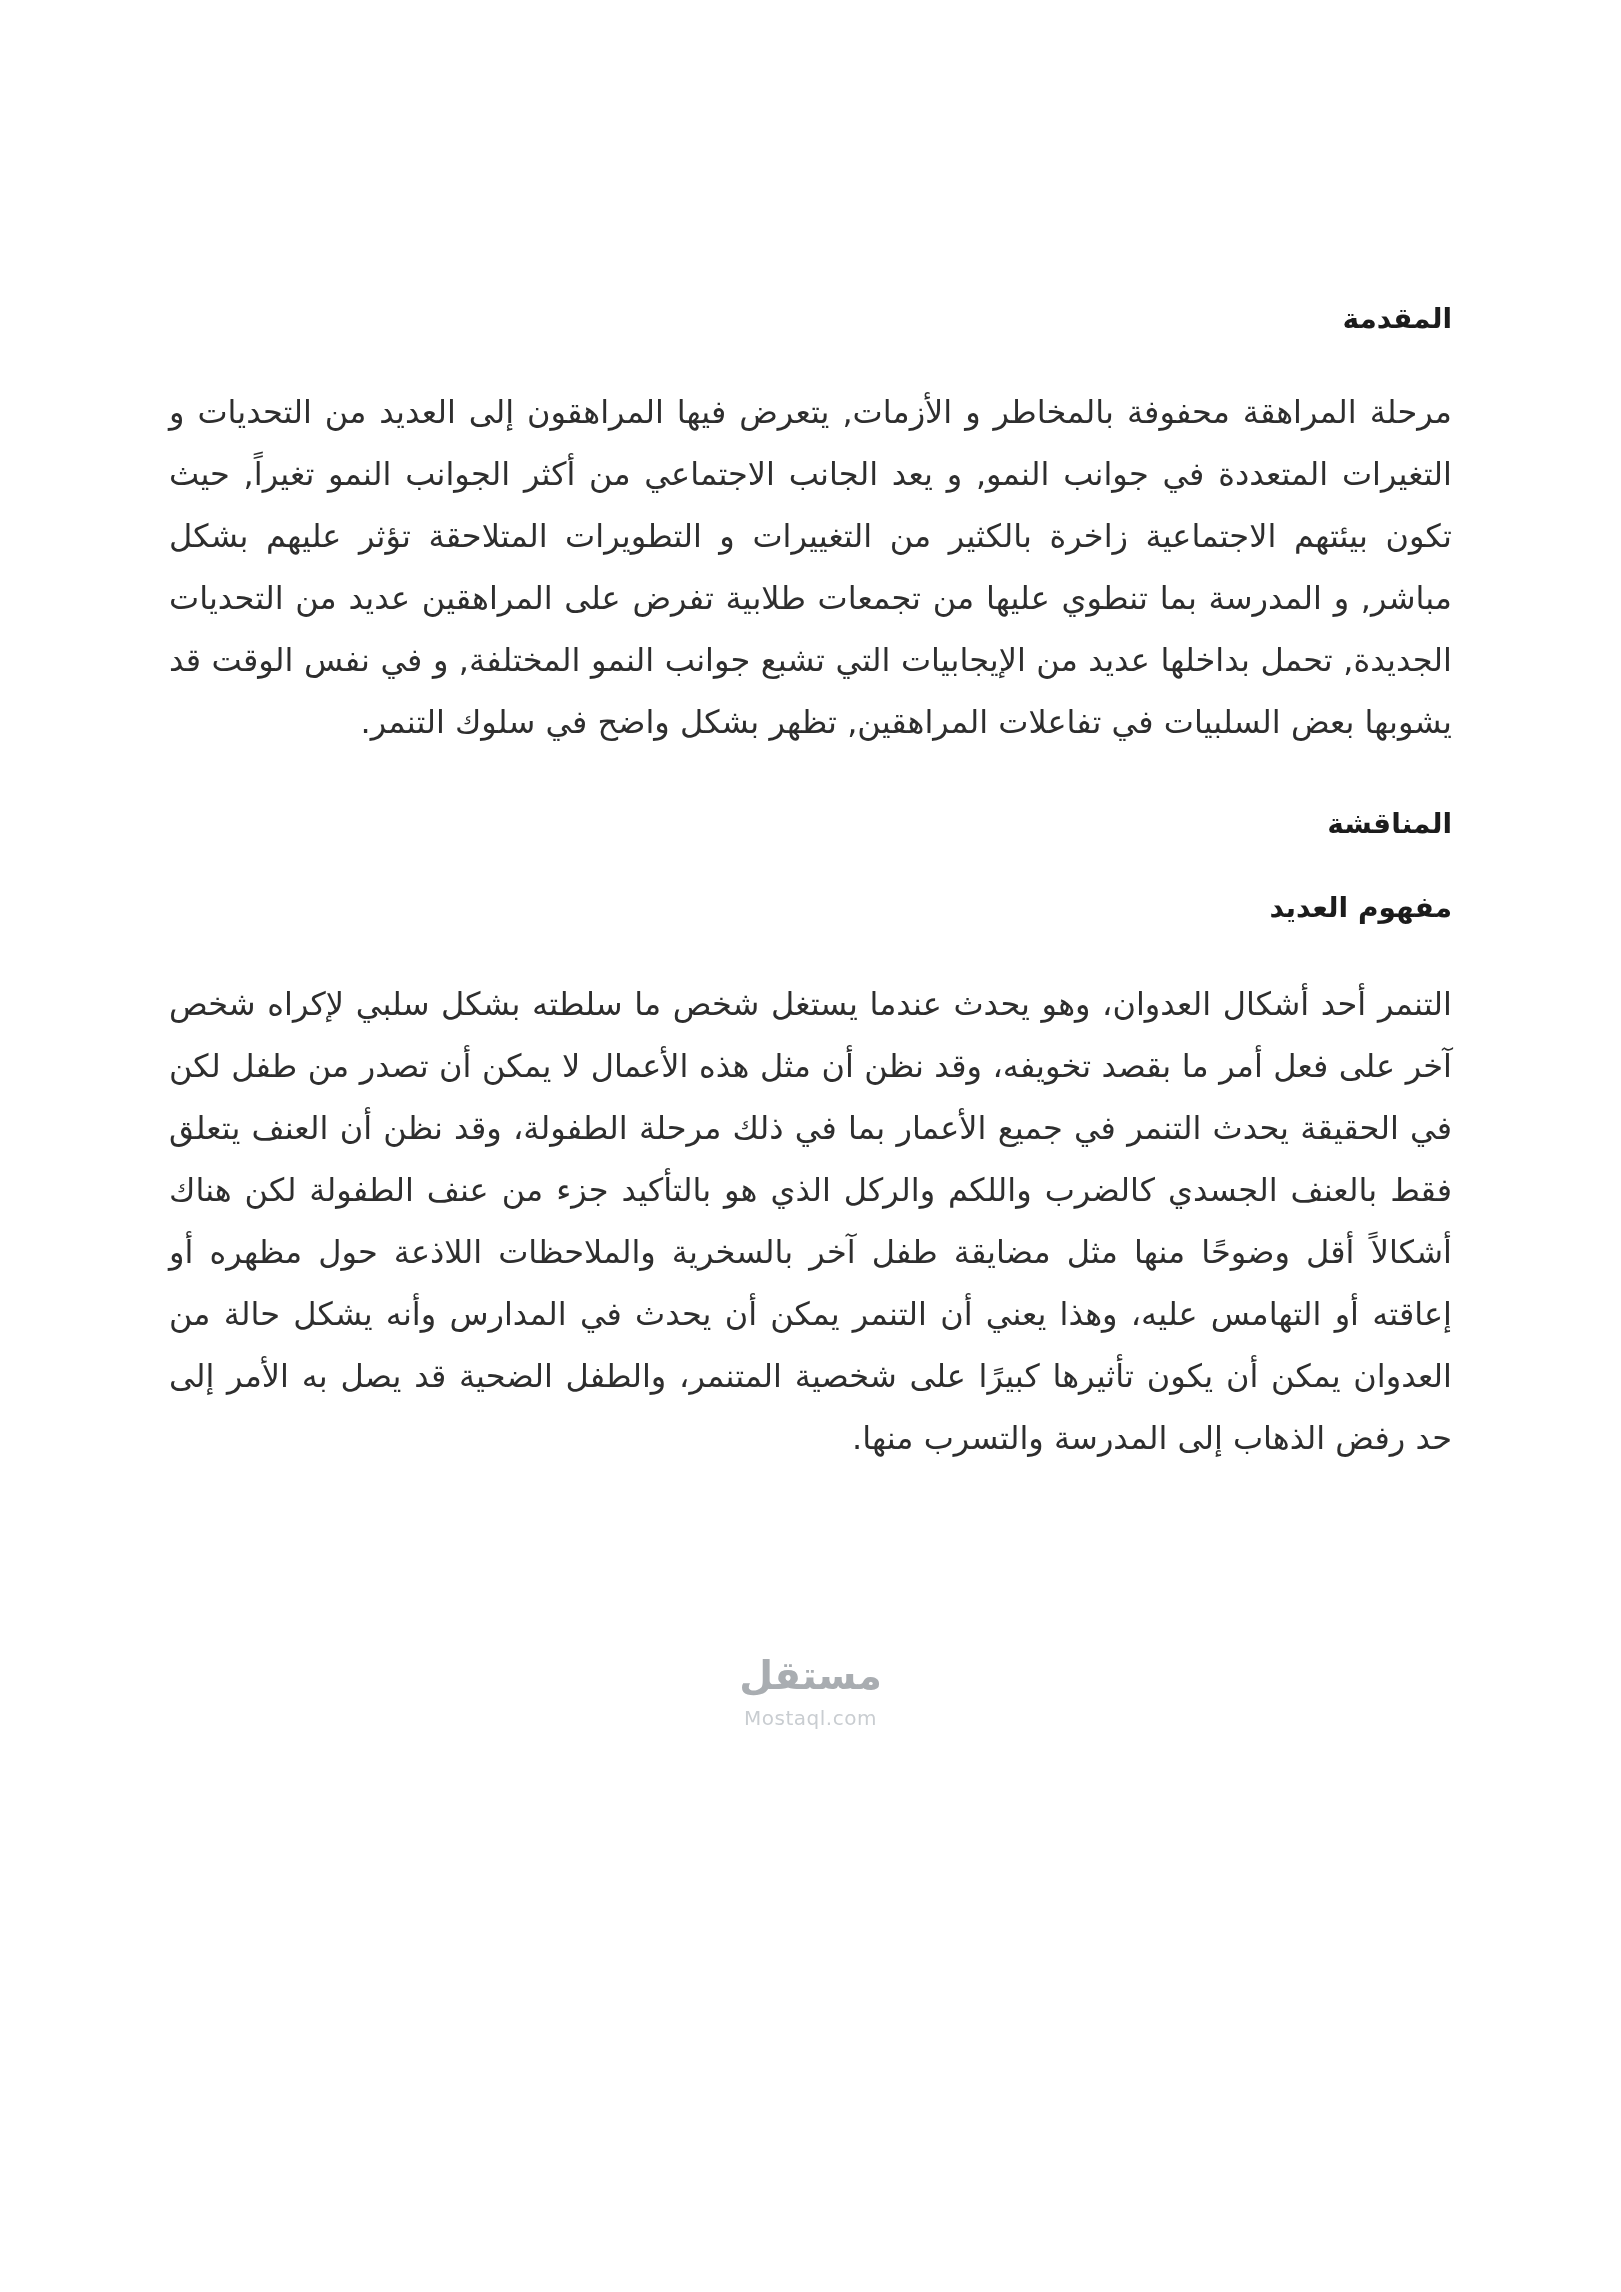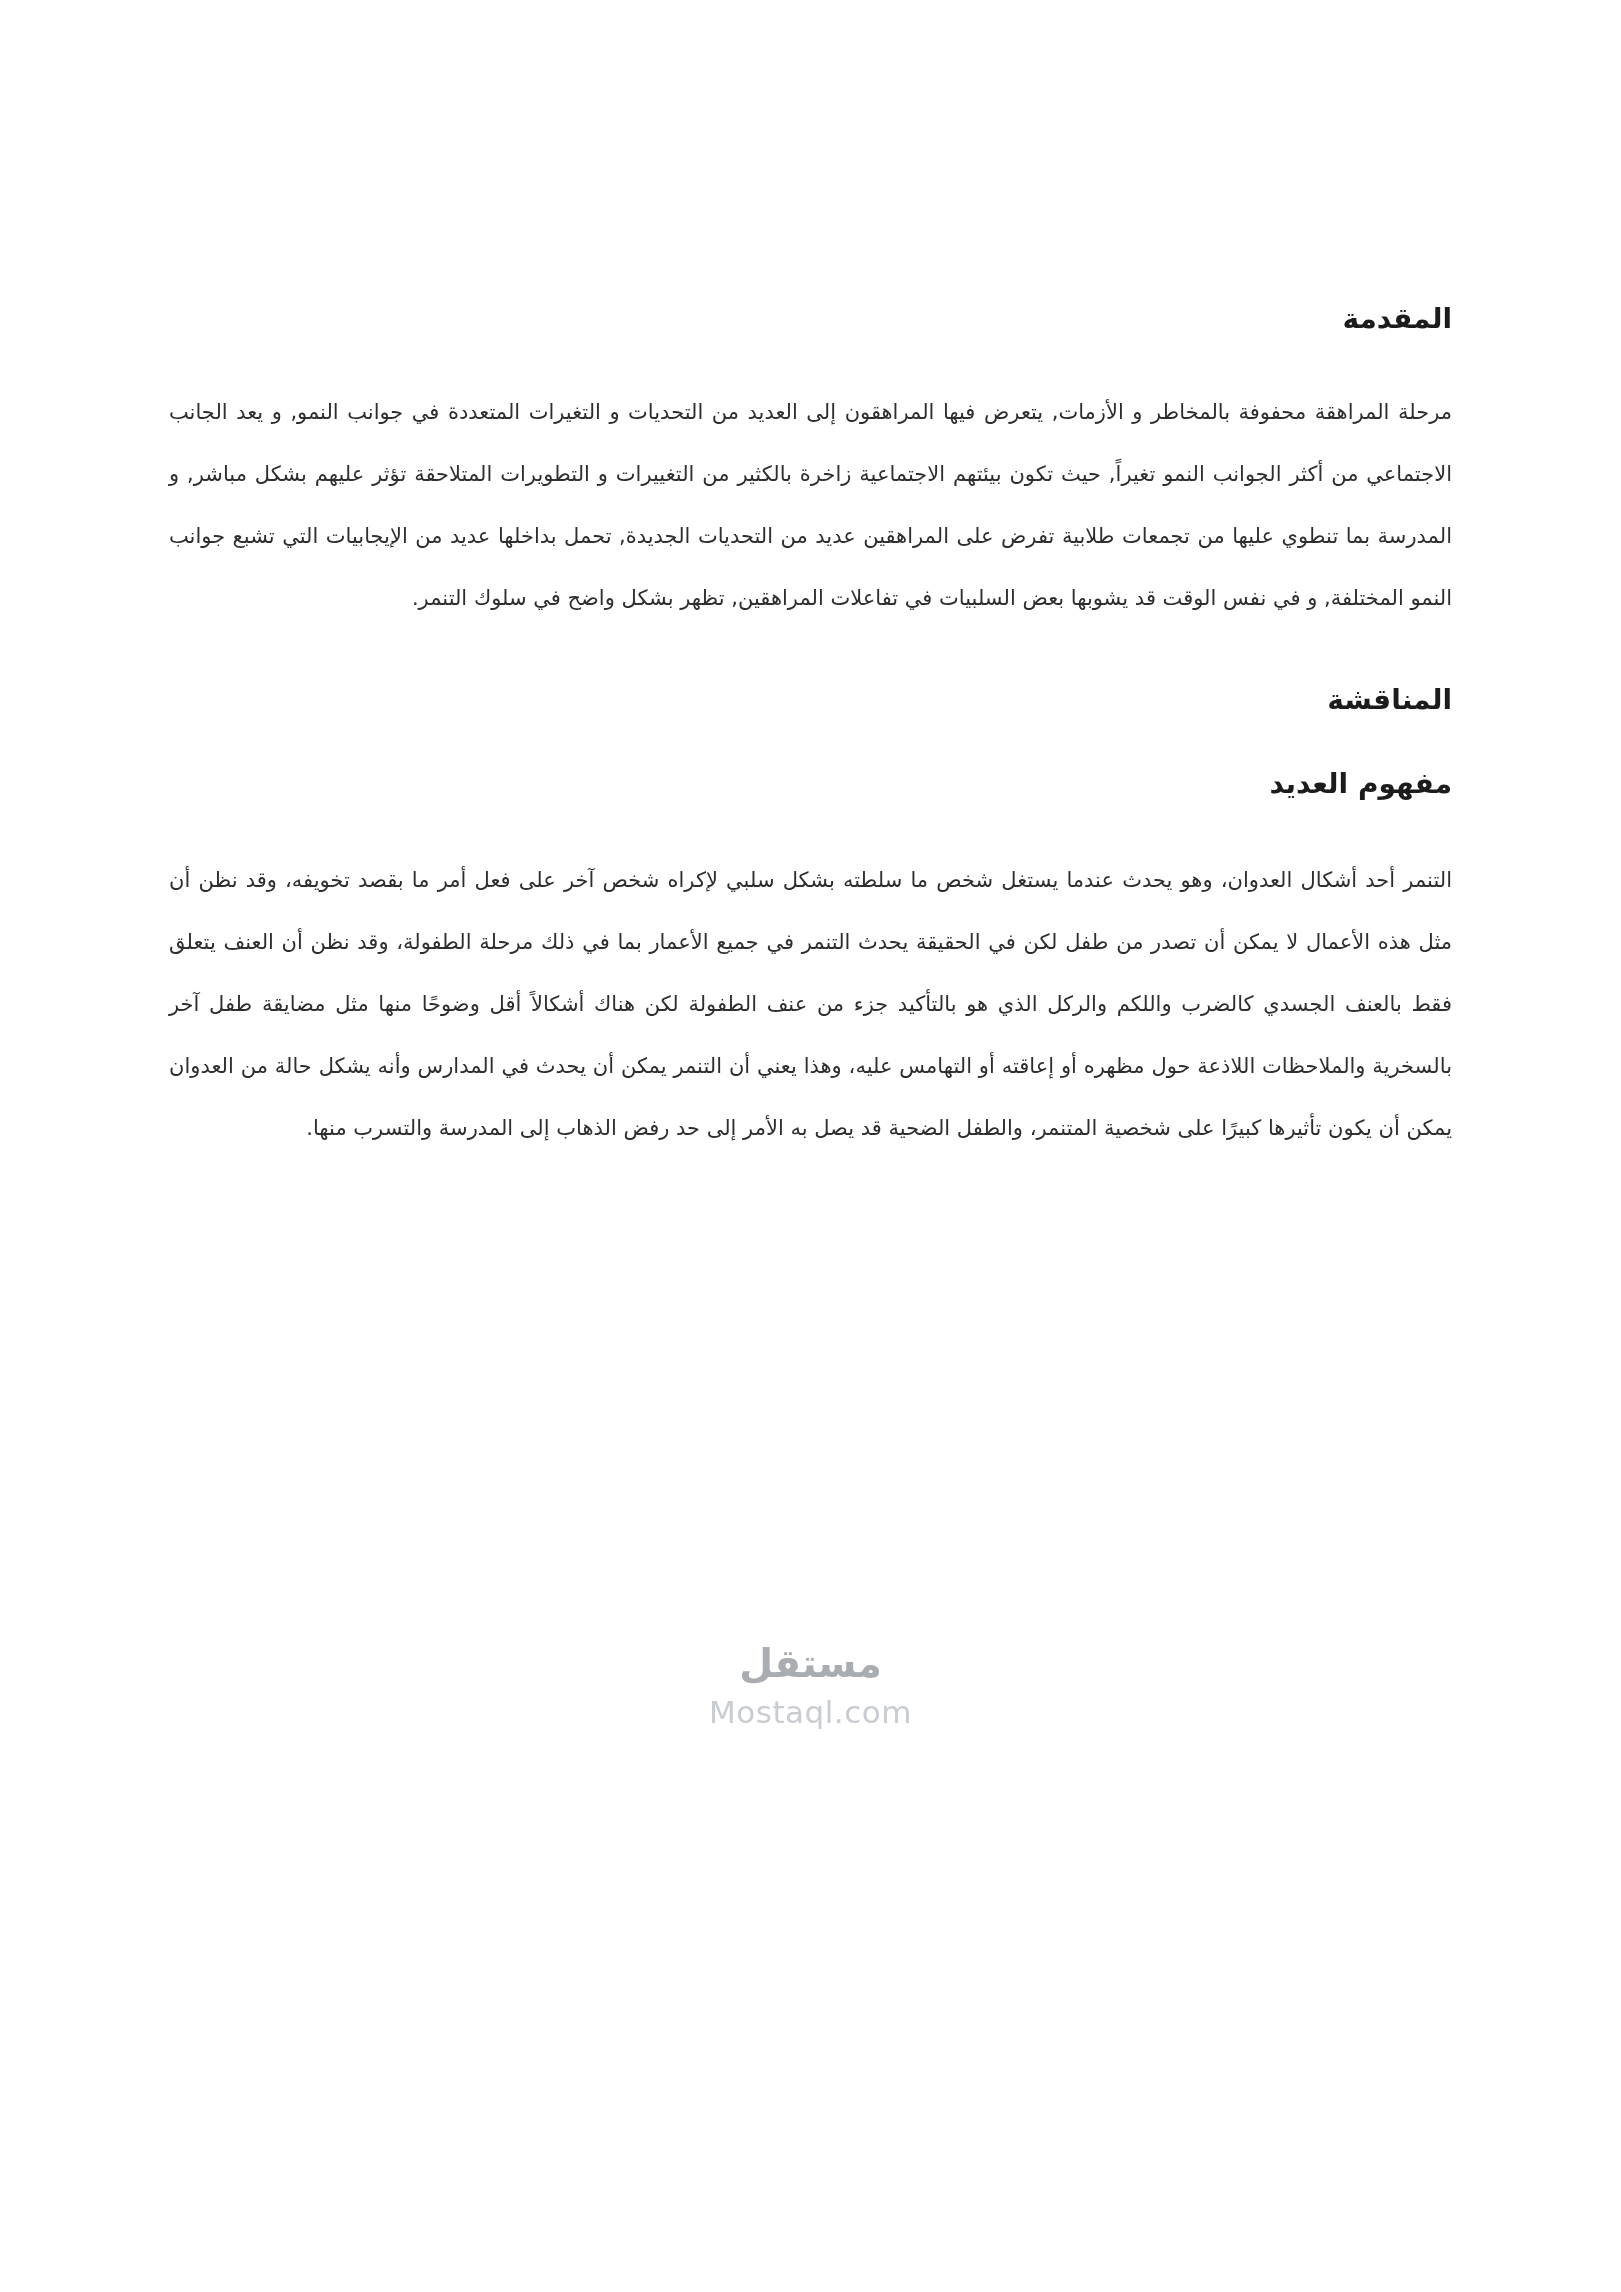--- a/index.html
+++ b/index.html
@@ -27,21 +27,21 @@
     color: #1c1c1c;
     text-align: right;
     line-height: 1.4;
     margin-bottom: 43px;
   }
   .heading.mid {
     margin-top: 5.9px;
     margin-bottom: 45px;
   }
   .para {
-    font-size: 21px;
+    font-size: 32px;
     line-height: 62px;
     color: #2e2e2e;
     text-align: justify;
     text-justify: inter-word;
     margin-bottom: 51px;
   }
   .watermark {
     position: absolute;
     left: 0;
     right: 0;
@@ -49,21 +49,21 @@
     text-align: center;
   }
   .wm-logo {
     font-size: 39px;
     font-weight: bold;
     color: #a9adb1;
     direction: rtl;
   }
   .wm-site {
     margin-top: 7.8px;
-    font-size: 31px;
+    font-size: 20px;
     color: #c9cdd1;
     letter-spacing: 0.5px;
     direction: ltr;
   }
 </style>
 </head>
 <body>
 
 <div class="page">
   <div class="content">

